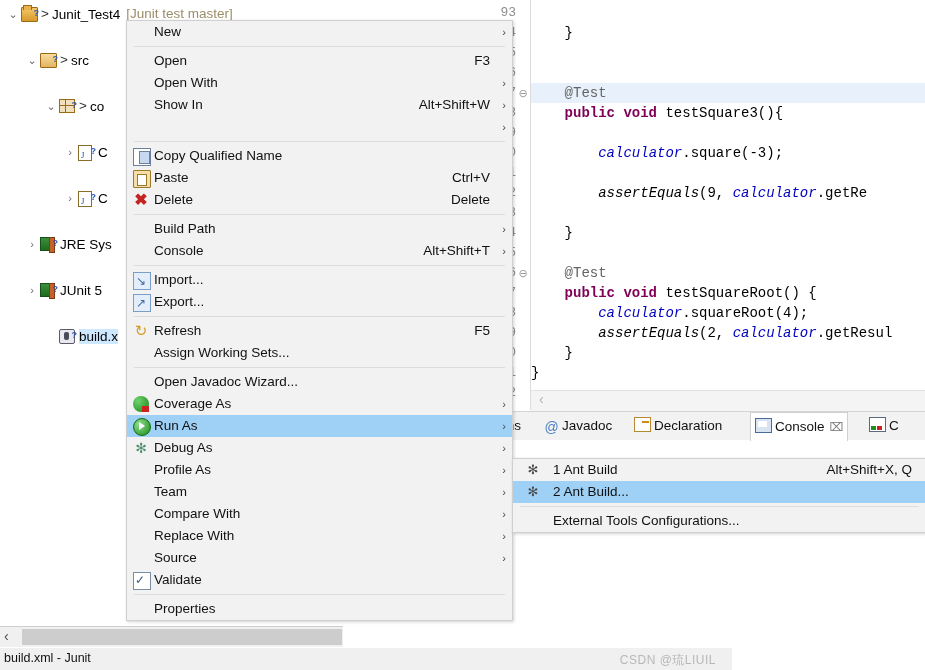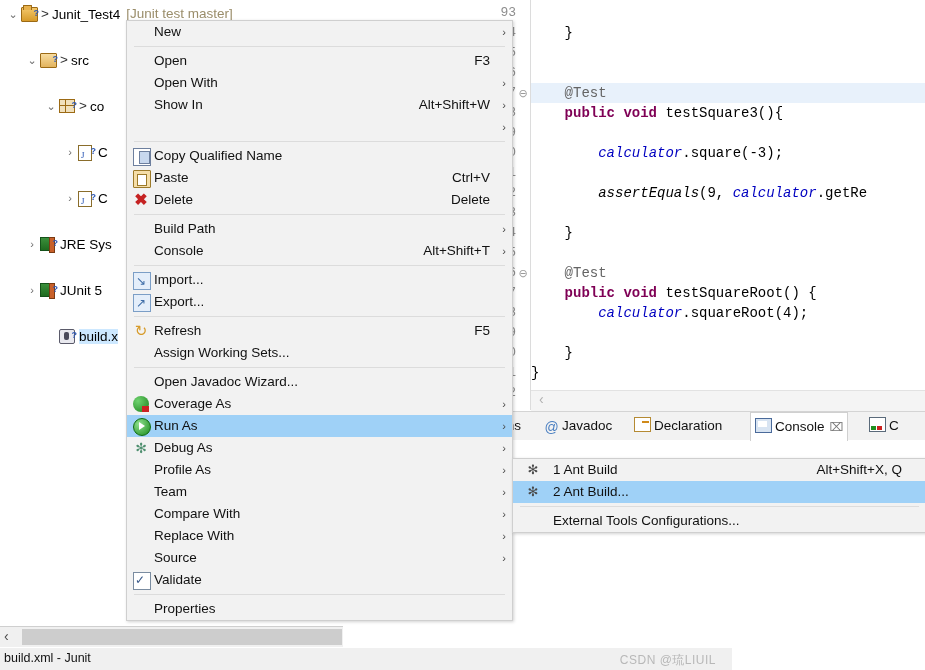--- a/index.html
+++ b/index.html
@@ -142,21 +142,21 @@
   .mi-debug{color:#4f8f6f;font-size:14px;line-height:16px;text-align:center;}
   .mi-check{border:1px solid #7a8ca0;background:#fff;width:13px;height:13px;top:4px;left:8px;}
   .mi-check:after{content:"\2713";position:absolute;left:1px;top:-4px;font-size:12px;color:#3a5a8a;}
   
   #submenu{
     position:absolute;left:512px;top:458px;width:413px;
     background:#f2f2f2;border:1px solid #cfcfcf;
     box-shadow:1px 1px 3px rgba(0,0,0,.18);
   }
   #submenu .mi .mlabel{left:40px;}
-  #submenu .mi .maccel{right:24px;margin-left:40px;}
+  #submenu .mi .maccel{right:14px;margin-left:40px;}
   .mi-ant{position:absolute;left:12px;top:3px;width:16px;height:16px;color:#4a4a4a;font-size:13px;line-height:16px;text-align:center;}
 </style>
 </head>
 <body>
 
 <div id="explorer">
     <div class="tree-row" style="top: 2px; padding-left: 6px;"><span class="arrow">⌄</span><span class="ico"><span class="ic-proj" style="display: block; position: absolute; left: 1px; top: 1px;"></span><span class="q">?</span></span><span class="gt">&gt;</span><span class="lbl">Junit_Test4</span><span class="dim" style="margin-left: 6px;">[Junit  test master]</span></div>
     <div class="tree-row" style="top: 25px; padding-left: 25px;"><span class="arrow">⌄</span><span class="ico"><span class="ic-src" style="display: block; position: absolute; left: 1px; top: 1px;"></span><span class="q">?</span></span><span class="gt">&gt;</span><span class="lbl">src</span></div>
     <div class="tree-row" style="top: 48px; padding-left: 44px;"><span class="arrow">⌄</span><span class="ico"><span class="ic-pkg" style="display: block; position: absolute; left: 1px; top: 1px;"></span><span class="q">?</span></span><span class="gt">&gt;</span><span class="lbl">co</span></div>
     <div class="tree-row" style="top: 71px; padding-left: 63px;"><span class="arrow">›</span><span class="ico"><span class="ic-java" style="display: block; position: absolute; left: 1px; top: 1px;"></span><span class="q">?</span></span><span class="lbl">C</span></div>
@@ -206,20 +206,21 @@
       <div class="cline" style="top: 123px;"></div>
       <div class="cline" style="top: 143px;"><span>        </span><span class="fld">calculator</span><span>.square(-3);</span></div>
       <div class="cline" style="top: 163px;"></div>
       <div class="cline" style="top: 183px;"><span>        </span><span class="mth">assertEquals</span><span>(9, </span><span class="fld">calculator</span><span>.getRe</span></div>
       <div class="cline" style="top: 203px;"></div>
       <div class="cline" style="top: 223px;"><span>    }</span></div>
       <div class="cline" style="top: 243px;"></div>
       <div class="cline" style="top: 263px;"><span class="ann">    @Test</span></div>
       <div class="cline" style="top: 283px;"><span>    </span><span class="kw">public void</span><span> testSquareRoot() {</span></div>
       <div class="cline" style="top: 303px;"><span>        </span><span class="fld">calculator</span><span>.squareRoot(4);</span></div>
+      <div class="cline" style="top: 323px;"><span>        </span><span class="mth">assertEquals</span><span>(2, </span><span class="fld">calculator</span><span>.getResul</span></div>
       <div class="cline" style="top: 343px;"><span>    }</span></div>
       <div class="cline" style="top: 363px;"><span>}</span></div>
       <div class="cline" style="top: 383px;"></div>
     </div>
   <div id="ed-hscroll">
     <span class="lt">‹</span>
   </div>
 </div>
 
 <div id="bottompanel">

